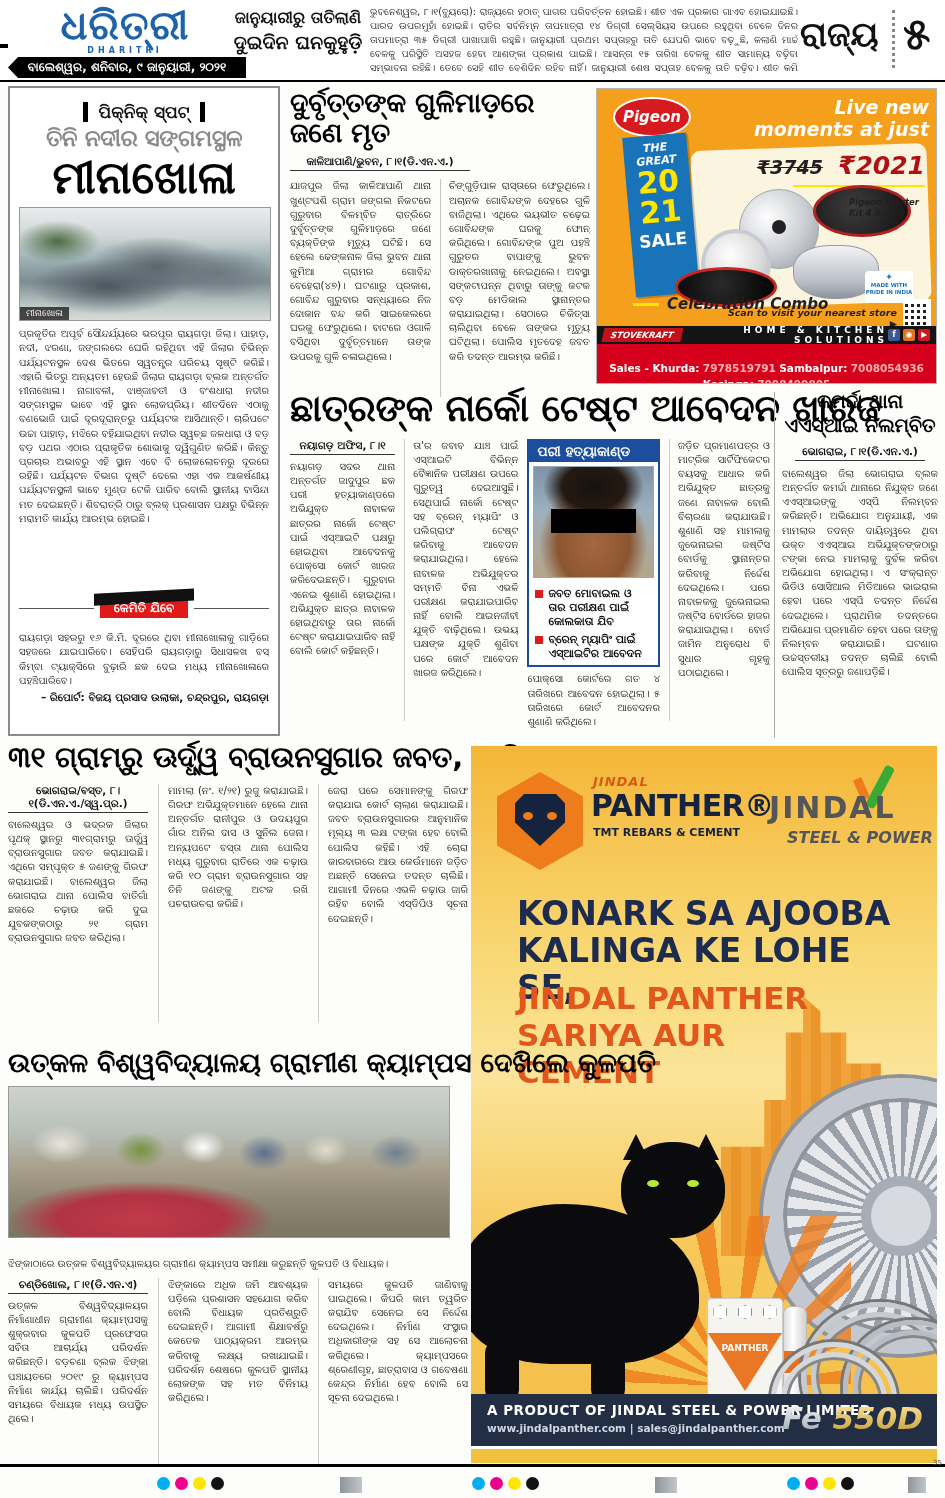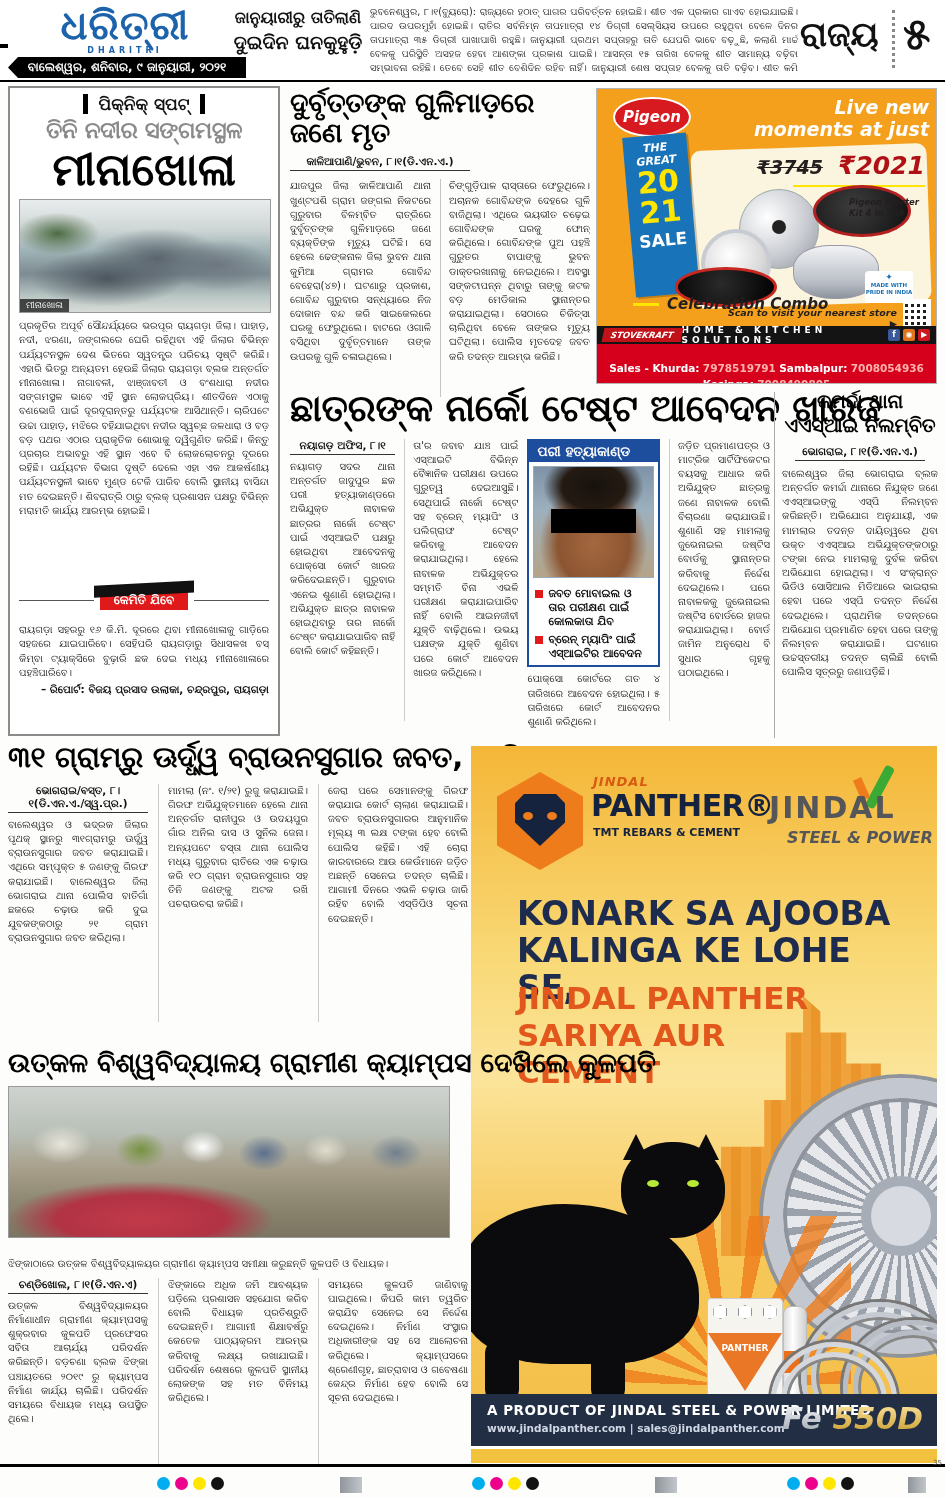--- a/index.html
+++ b/index.html
@@ -21,21 +21,21 @@
   .wx-heads{position:absolute;left:232px;top:6px;width:132px;text-align:center;}
   .wx-h1{font-size:16px;font-weight:800;line-height:1.5;}
   .wx-h2{font-size:19px;font-weight:800;line-height:1.35;}
   .wx-body{position:absolute;left:370px;top:5px;width:428px;height:70px;font-size:9.6px;line-height:1.45;
            text-align:justify;overflow:hidden;color:#222;}
   .section-label{position:absolute;left:800px;top:14px;font-size:34px;font-weight:800;}
   .section-sep{position:absolute;left:892px;top:10px;height:58px;border-left:3px dotted #888;}
   .page-num{position:absolute;left:903px;top:8px;font-size:44px;font-weight:800;}
   
   .left-art{position:absolute;left:8px;top:86px;width:272px;height:650px;border:2px solid #8b8b8b;
-            box-sizing:border-box;padding:6px 9px;background:#fff;}
+            box-sizing:border-box;padding:14px 9px;background:#fff;}
   .kicker{display:flex;align-items:center;justify-content:center;gap:10px;font-size:17px;font-weight:800;}
   .kbar{width:5px;height:20px;background:#000;}
   .left-sub{margin-top:3px;text-align:center;font-size:23px;font-weight:800;color:#8a8a8a;letter-spacing:-0.5px;}
   .left-head{text-align:center;font-size:45px;font-weight:800;line-height:1.05;margin-top:2px;}
   .photo-river{position:relative;margin-top:6px;width:250px;height:112px;overflow:hidden;border:1px solid #999;
      background:
        radial-gradient(60px 30px at 15% 30%, #4c6b43 0%, transparent 70%),
        radial-gradient(90px 40px at 55% 52%, #5a646c 0%, transparent 75%),
        radial-gradient(70px 34px at 80% 58%, #6e7880 0%, transparent 75%),
        radial-gradient(110px 40px at 35% 70%, #4c565e 0%, transparent 70%),
@@ -93,21 +93,21 @@
   .p-made .star{color:#1973b8;font-size:9px;line-height:1;}
   .p-qr{position:absolute;left:306px;top:210px;width:24px;height:24px;background:
         repeating-linear-gradient(0deg,#111 0 3px,#fff 3px 6px),
         repeating-linear-gradient(90deg,#111 0 3px,#fff 3px 6px);background-blend-mode:screen;border:2px solid #fff;}
   .p-scan{position:absolute;left:128px;top:218px;width:172px;text-align:right;font-size:9.5px;font-weight:800;
           font-style:italic;color:#241f1f;}
   .p-black{position:absolute;left:0;top:237px;width:100%;height:18px;background:#141414;display:flex;
            align-items:center;}
   .p-stove{background:#c01218;color:#fff;font-size:8.5px;font-weight:800;font-style:italic;padding:2px 8px;
            margin-left:6px;transform:skewX(-12deg);}
-  .p-hks{flex:1;text-align:left;color:#fff;font-size:9px;font-weight:700;letter-spacing:4px;}
+  .p-hks{flex:1;text-align:right;color:#fff;font-size:9px;font-weight:700;letter-spacing:4px;}
   .p-social{display:flex;gap:3px;margin-right:6px;}
   .p-soc{width:12px;height:12px;border-radius:2px;color:#fff;font-size:8px;font-weight:800;text-align:center;
          line-height:12px;}
   .p-red{position:absolute;left:0;top:255px;width:100%;height:41px;background:#d6001c;color:#fff;
          font-size:10.5px;text-align:center;padding-top:17px;box-sizing:border-box;line-height:1.5;}
   .p-red b{font-weight:800;}
   .p-red span.val{color:#ffb3ad;font-weight:700;}
   
   .narco{position:absolute;left:290px;top:390px;width:480px;height:350px;}
   .narco-head{font-size:37px;text-align:left;line-height:1.05;white-space:nowrap;}

